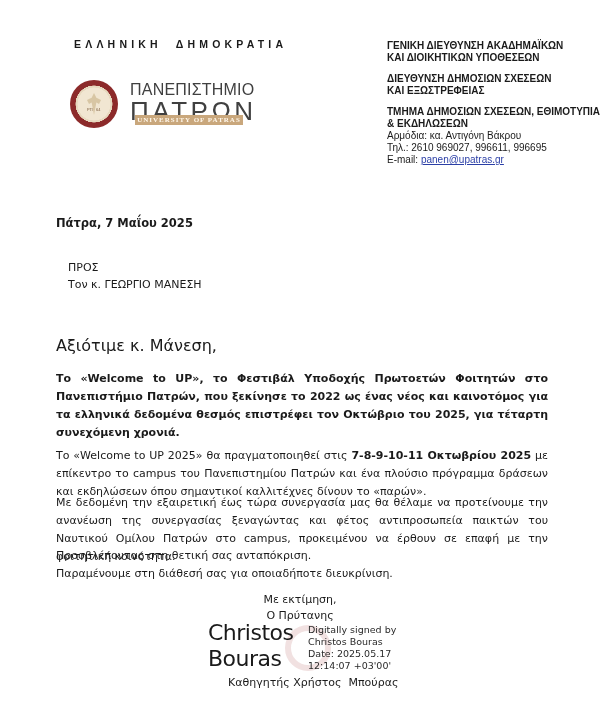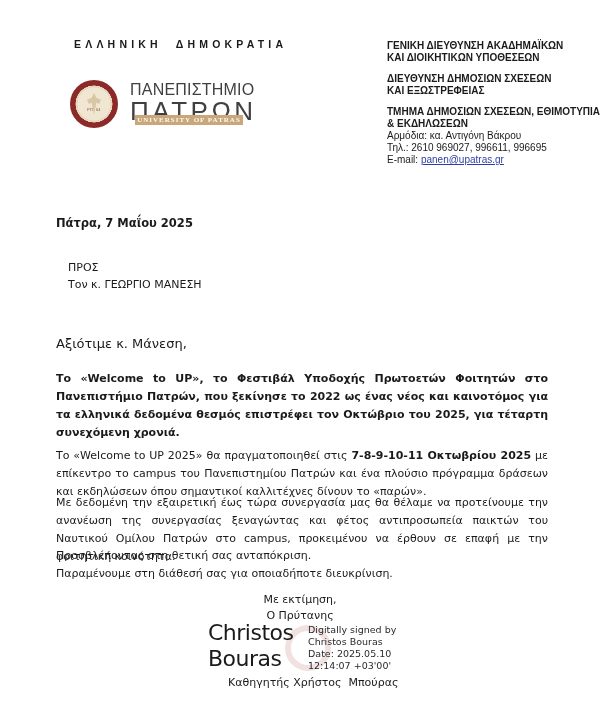--- a/index.html
+++ b/index.html
@@ -21,21 +21,21 @@
 
   
   .right-col { left:357px; top:40px; width:240px; font-size:10px; line-height:12px; }
   .right-col .bold { font-weight:bold; }
   .right-col .gap { height:9px; }
   .right-col a { color:#2b3fa6; text-decoration:underline;margin-top:20px; }
 
   
   .date { left:56px; top:216px; font-size:11.5px; font-weight:bold; }
   .recipient { left:68px; top:259px; font-size:11px; line-height:17px; }
-  .salutation { left:56px; top:336px; font-size:13px; }
+  .salutation { left:56px; top:336px; font-size:16px; }
   .para { left:56px; width:492px; font-size:11px; line-height:18px; text-align:justify; }
   .p1 { top:370px;font-weight:bold; }
   .p2 { top:447px; }
   .p3 { top:494px; }
   .closing { left:56px; top:547px; font-size:11px; line-height:18px; }
 
   
   .sig-greet { left:0; width:600px; top:592px; text-align:center; font-size:11px; line-height:16px; }
   .sig-greet div { padding-left:0; }
   .sig-name { left:208px; top:620px; font-size:22px; line-height:26px; font-family:"DejaVu Sans", sans-serif; letter-spacing:-0.5px; }
@@ -105,17 +105,17 @@
 <div class="abs sig-watermark"></div>
 
 <div class="abs sig-name">
   <div>Christos</div>
   <div>Bouras</div>
 </div>
 
 <div class="abs body-font sig-digital">
   <div>Digitally signed by</div>
   <div>Christos Bouras</div>
-  <div>Date: 2025.05.10</div>
+  <div>Date: 2025.05.17</div>
   <div>12:14:07 +03'00'</div>
 </div>
 
 <div class="abs body-font sig-title" style="white-space:pre;">Καθηγητής Χρήστος  Μπούρας</div>
 
 </body></html>

